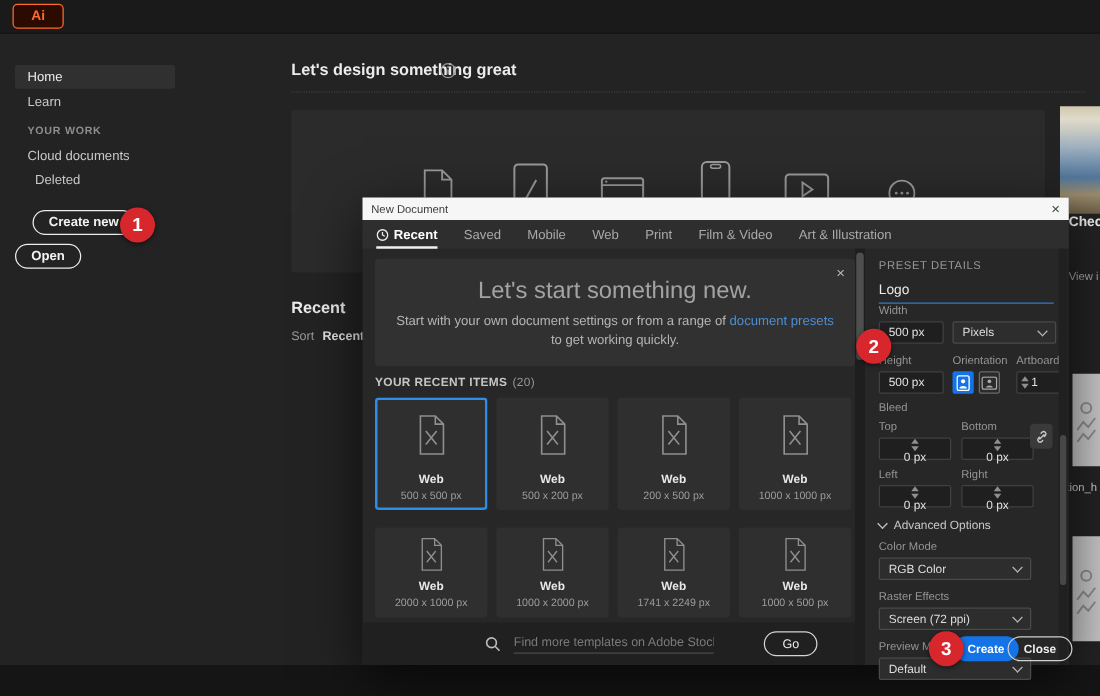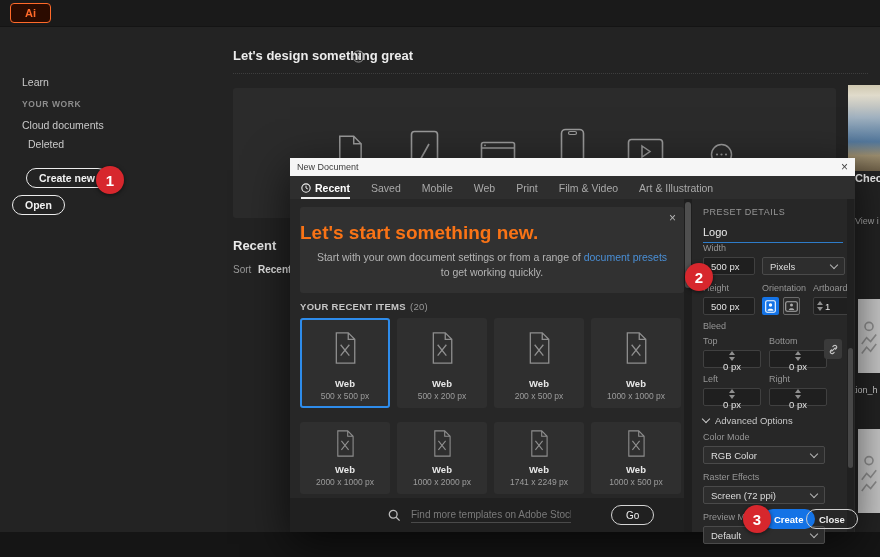--- a/index.html
+++ b/index.html
@@ -46,21 +46,21 @@
                 align-items:center;box-sizing:border-box;padding:0 7px;}
   .dlg-title{font-size:9px;color:#3c3c3c;flex:1;}
   .dlg-x{font-size:12px;color:#444;line-height:1;cursor:default;}
   .tabbar{left:0;top:18px;width:565px;height:23px;background:#2e2e2e;display:flex;align-items:center;
           padding-left:11px;gap:21px;box-sizing:border-box;}
   .tab{font-size:10.5px;color:#a9a9a9;white-space:nowrap;position:relative;display:flex;align-items:center;gap:4px;}
   .tab.active{color:#fff;font-weight:bold;}
   .tab.active::after{content:"";position:absolute;left:0;right:0;bottom:-5px;height:2px;background:#f0f0f0;}
   .hero{left:10px;top:49px;width:384px;height:86px;background:#313131;border-radius:3px;}
   .hero-x{position:absolute;right:8px;top:4px;font-size:12px;color:#b5b5b5;}
-  .hero-t{margin-top:15px;font-size:19px;color:#f97316;font-weight:bold;}
+  .hero-t{margin-top:15px;text-align:center;font-size:19px;color:#a3a3a3;}
   .hero-s{margin:6px auto 0;width:356px;text-align:center;font-size:10.5px;color:#b4b4b4;line-height:1.45;}
   .hero-s .lnk{color:#4a8fd6;}
   .ri-label{left:10px;top:143px;font-size:9.5px;font-weight:bold;color:#c6c6c6;letter-spacing:.3px;}
   .ri-label .cnt{color:#979797;font-weight:normal;margin-left:4px;}
   .cards{left:10px;display:flex;gap:7px;}
   .card{width:90px;background:#2f2f2f;border-radius:3px;display:flex;flex-direction:column;
         align-items:center;box-sizing:border-box;padding-bottom:7px;}
   .card .ic{flex:1;display:flex;align-items:center;justify-content:center;}
   .card.sel{box-shadow:inset 0 0 0 2px #2e8ceb;}
   .cname{font-size:9.5px;font-weight:bold;color:#e8e8e8;}
@@ -108,20 +108,23 @@
         color:#eee;font-size:9.5px;font-weight:bold;display:flex;align-items:center;box-sizing:border-box;z-index:22;}
 </style>
 </head>
 <body>
 
 <div id="app">
 
   <div class="abs topbar"></div>
   <div class="abs ai-logo">Ai</div>
 
+  <div class="abs home-row">
+    <span class="side-item">Home</span>
+  </div>
   <div class="abs side-item" style="left:22px;top:76px;">Learn</div>
   <div class="abs section-lbl">YOUR WORK</div>
   <div class="abs side-item" style="left:22px;top:119px;">Cloud documents</div>
   <div class="abs side-item" style="left:28px;top:138px;">Deleted</div>
   <button class="abs pill" style="left:26px;top:168px;">Create new</button>
   <button class="abs pill" style="left:12px;top:195px;">Open</button>
   <div class="abs badge" style="left:96px;top:166px;">1</div>
 
   <div class="abs main-title">Let's design something great</div>
   <svg class="abs" style="left:352px;top:50px;" width="13" height="13" viewBox="0 0 13 13">

